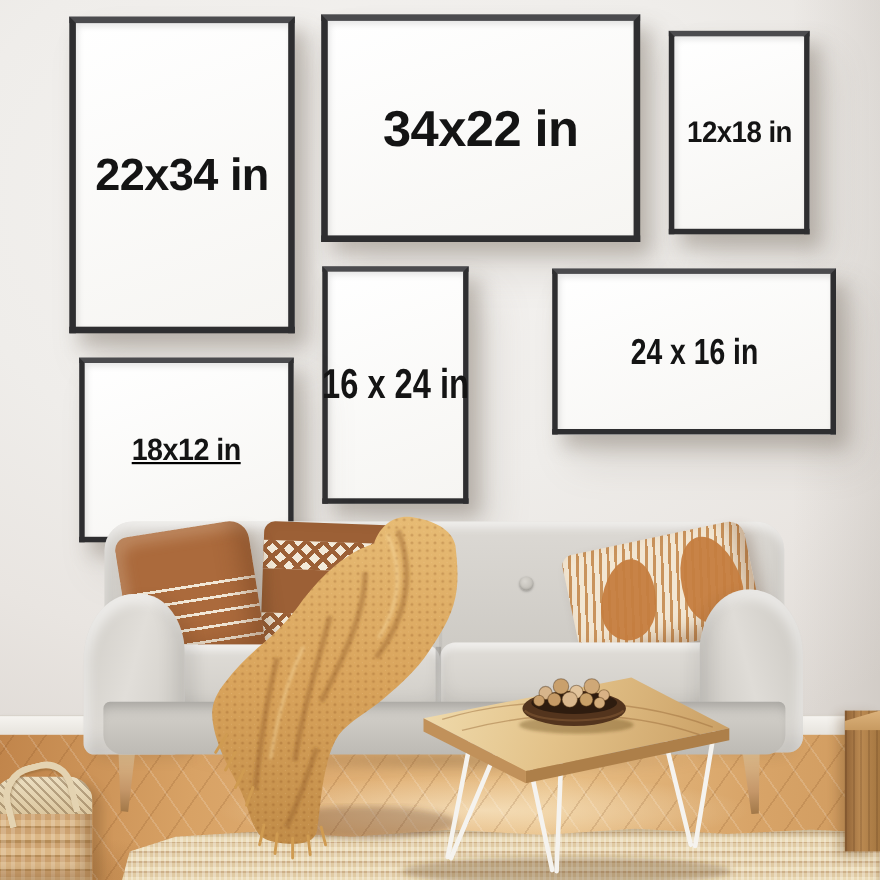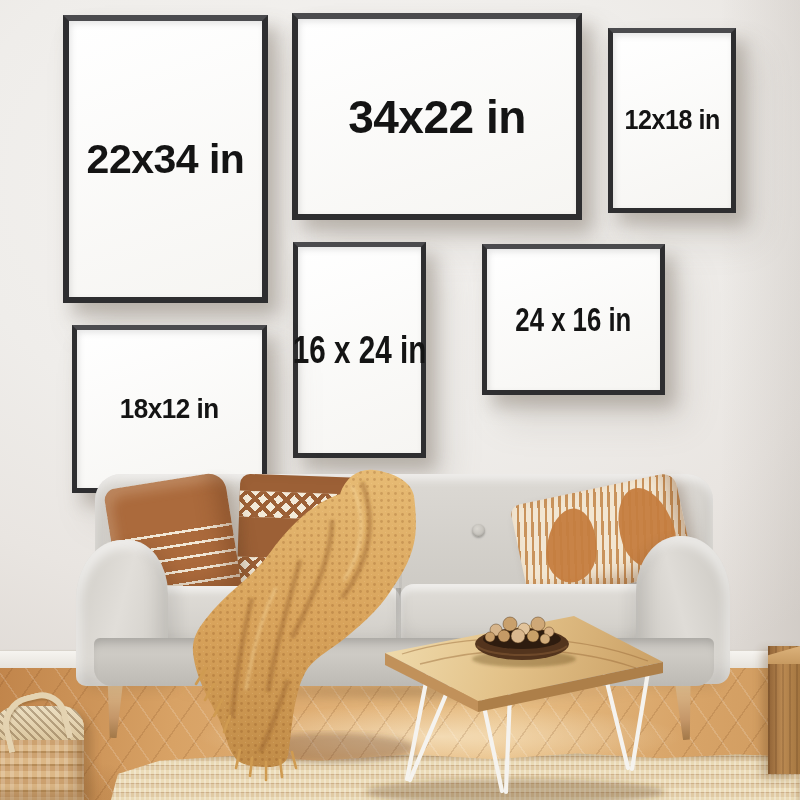--- a/index.html
+++ b/index.html
@@ -54,23 +54,23 @@
     display:flex;align-items:center;justify-content:center;}
   .frame .label{color:var(--label-text,#141414);font-weight:bold;letter-spacing:-.5px;white-space:nowrap;}
   .f1{left:63px;top:15px;width:205px;height:288px;}
   .f1 .label{font-size:41px;}
   .f2{left:292px;top:13px;width:290px;height:207px;}
   .f2 .label{font-size:46px;}
   .f3{left:608px;top:28px;width:128px;height:185px;border-width:5px;}
   .f3 .label{font-size:27px;transform:scaleX(.93);}
   .f4{left:293px;top:242px;width:133px;height:216px;border-width:5px;}
   .f4 .label{font-size:38px;transform:scaleX(.78);letter-spacing:0;}
-  .f5{left:482px;top:244px;width:183px;height:151px;border-width:5px;}
+  .f5{left:502px;top:244px;width:258px;height:151px;border-width:5px;}
   .f5 .label{font-size:33px;transform:scaleX(.78);letter-spacing:0;}
-  .f6{left:72px;top:325px;width:195px;height:168px;border-width:5px;}
+  .f6{left:72px;top:325px;width:195px;height:168px;border-width:5px;text-decoration:underline;}
   .f6 .label{font-size:28px;transform:scaleX(.93);}
 
   
   .sofa-floor-shadow{position:absolute;left:86px;top:676px;width:648px;height:30px;z-index:5;
     background:radial-gradient(50% 50% at 50% 50%, rgba(110,78,45,.42), rgba(110,78,45,0) 75%);
     filter:blur(5px);}
   .sofa-back{position:absolute;left:95px;top:474px;width:618px;height:176px;z-index:8;
     border-radius:26px 26px 0 0;
     background:linear-gradient(#dcd9d4,#cac7c1 82%);
     box-shadow:inset 0 -20px 26px rgba(0,0,0,.07), inset 0 6px 8px rgba(255,255,255,.55);}

